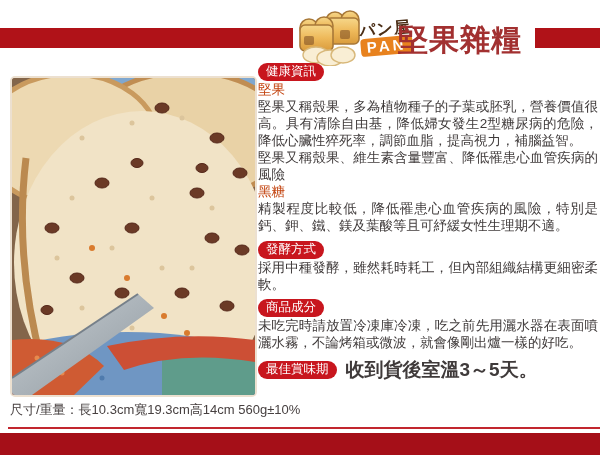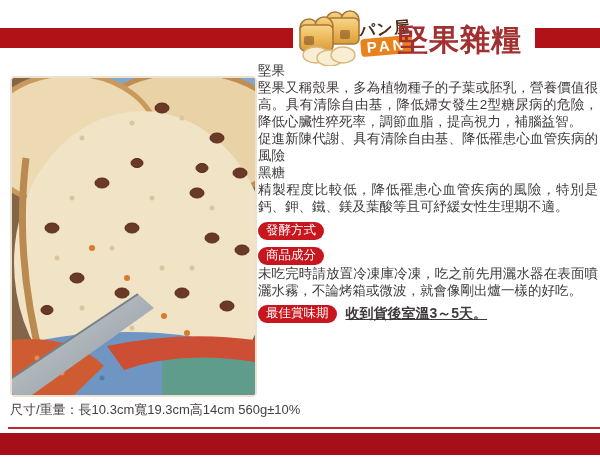--- a/index.html
+++ b/index.html
@@ -20,24 +20,24 @@
   
   .photo{position:absolute;left:10px;top:76px;width:243px;height:317px;
          border:2px solid #ece0d0;border-radius:5px;overflow:hidden;background:#83654a;}
   .photo svg{display:block;}
 
   
   .right-col{position:absolute;left:258px;top:62px;width:340px;}
   .badge{display:inline-block;background:#c8161e;color:#ffffff;font-size:12.5px;line-height:15px;
          padding:1px 8px 2px;border-radius:9px;vertical-align:middle;}
   .section{margin-bottom:6px;}
-  .subhead{font-size:13.5px;line-height:17px;color:#404040;}
+  .subhead{font-size:13.5px;line-height:17px;color:#c2410c;}
   p.body{margin:0;font-size:13.5px;line-height:17px;color:#3f3a3a;text-align:justify;}
   .shelf-row{margin-top:3px;white-space:nowrap;}
-  .shelf-text{font-size:14px;font-weight:bold;color:#3f3a3a;margin-left:9px;vertical-align:middle;text-decoration:underline;}
+  .shelf-text{font-size:19px;font-weight:bold;color:#3f3a3a;margin-left:9px;vertical-align:middle;}
 
   
   .size-weight{position:absolute;left:10px;top:401px;font-size:13px;color:#474040;white-space:nowrap;}
   .thin-line{position:absolute;left:8px;right:0;top:427px;height:2px;background:#c2262e;}
   .bottom-bar{position:absolute;left:0;right:0;top:433px;height:22px;background:#a50f18;}
 </style>
 </head>
 <body>
 
 <div class="page">
@@ -162,29 +162,31 @@
       <path d="M95,268 Q170,252 243,262 L243,284 Q170,272 112,292 Z" fill="#cc4f35"></path>
 
       <polygon points="0,300 126,216 142,230 20,317 0,317" fill="url(#knifeGrad)"></polygon>
       <path d="M126,216 L0,300" stroke="#76808a" stroke-width="2" fill="none"></path>
     </svg>
   </div>
 
   <div class="right-col">
 
     <div class="section">
+      <span class="badge">健康資訊</span>
       <div class="subhead">堅果</div>
       <p class="body">堅果又稱殼果，多為植物種子的子葉或胚乳，營養價值很高。具有清除自由基，降低婦女發生2型糖尿病的危險，降低心臟性猝死率，調節血脂，提高視力，補腦益智。</p>
-      <p class="body">促進新陳代謝、具有清除自由基、降低罹患心血管疾病的風險</p>
+      <p class="body">堅果又稱殼果、維生素含量豐富、降低罹患心血管疾病的風險</p>
       <div class="subhead">黑糖</div>
       <p class="body">精製程度比較低，降低罹患心血管疾病的風險，特別是鈣、鉀、鐵、鎂及葉酸等且可紓緩女性生理期不適。</p>
     </div>
 
     <div class="section">
       <span class="badge">發酵方式</span>
+      <p class="body">採用中種發酵，雖然耗時耗工，但內部組織結構更細密柔軟。</p>
     </div>
 
 
     <div class="section">
       <span class="badge">商品成分</span>
       <p class="body">未吃完時請放置冷凍庫冷凍，吃之前先用灑水器在表面噴灑水霧，不論烤箱或微波，就會像剛出爐一樣的好吃。</p>
     </div>
 
     <div class="shelf-row">
       <span class="badge">最佳賞味期</span><span class="shelf-text">收到貨後室溫3～5天。</span>

